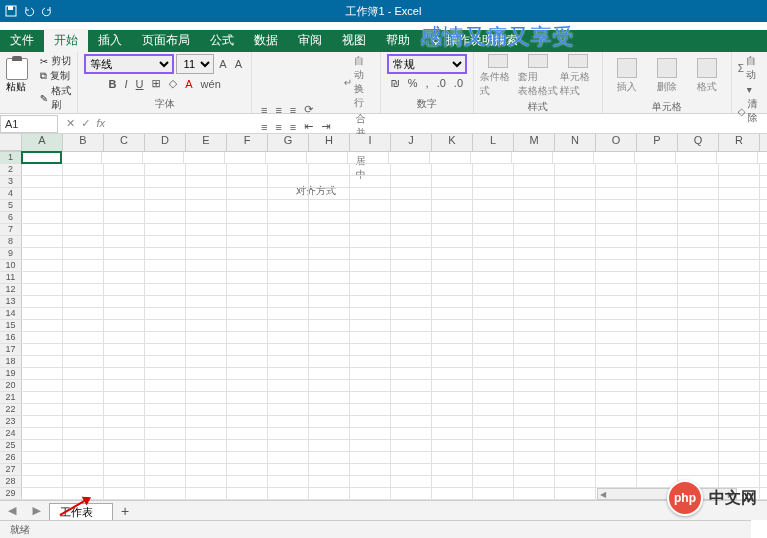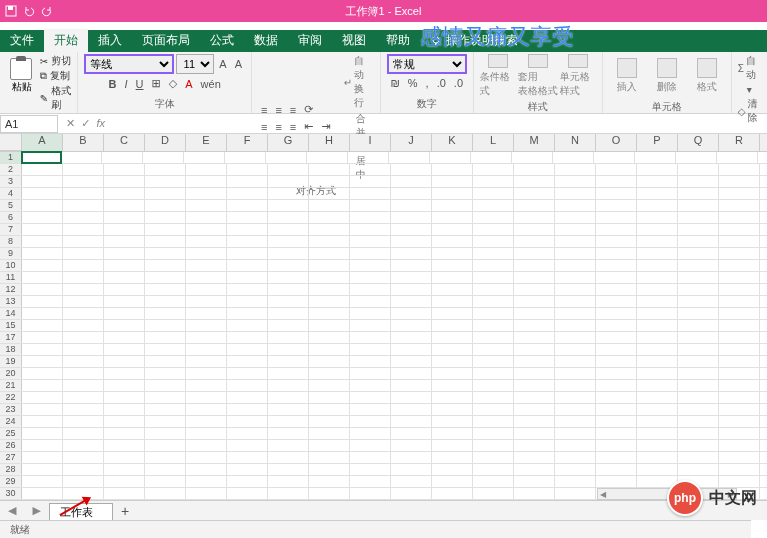--- a/index.html
+++ b/index.html
@@ -1,30 +1,30 @@
 <!DOCTYPE html>
 <html><head>
 <meta charset="utf-8">
 <style>
   * { box-sizing: border-box; margin: 0; padding: 0; font-family: "Microsoft YaHei", sans-serif; }
   body { width: 767px; height: 538px; overflow: hidden; background: #fff; font-size: 11px; position: relative; }
-  .title-bar { background: #ec4899; color: #fff; height: 22px; display: flex; align-items: center; justify-content: center; position: relative; }
+  .title-bar { background: #0369a1; color: #fff; height: 22px; display: flex; align-items: center; justify-content: center; position: relative; }
   .title-bar .left { position: absolute; left: 4px; display: flex; gap: 4px; align-items: center; }
   .title-bar .icon { width: 14px; height: 14px; display: inline-flex; align-items: center; justify-content: center; }
   .tabs { background: #127245; color: #fff; height: 22px; display: flex; align-items: flex-end; font-size: 12px; margin-top: 8px; }
   .tab { padding: 3px 10px; cursor: pointer; }
   .tab.active { background: #f3f3f3; color: #127245; }
   .tell-me { display: flex; align-items: center; gap: 4px; margin-left: 4px; padding: 3px 6px; }
   .watermark { position: absolute; top: 22px; left: 420px; font-size: 22px; color: #3b82f6; font-weight: 500; pointer-events: none; text-shadow: 0 0 2px #fff; z-index: 5; }
   .ribbon { background: #f3f3f3; border-bottom: 1px solid #d4d4d4; height: 62px; display: flex; }
   .group { border-right: 1px solid #e0e0e0; padding: 2px 6px; display: flex; flex-direction: column; justify-content: space-between; }
   .group-label { font-size: 10px; color: #666; text-align: center; padding-top: 2px; }
   .group-content { flex: 1; display: flex; align-items: center; gap: 4px; }
   .paste-block { display: flex; align-items: flex-start; }
-  .paste-big { display: flex; flex-direction: column; align-items: flex-end; justify-content: center; width: 34px; height: 44px; font-size: 10px; }
+  .paste-big { display: flex; flex-direction: column; align-items: flex-start; justify-content: center; width: 34px; height: 44px; font-size: 10px; }
   .paste-icon { width: 22px; height: 22px; background: #fff; border: 1px solid #888; border-radius: 2px; position: relative; }
   .paste-icon::before { content:""; position:absolute; top:-3px; left:5px; width:10px; height:5px; background:#666; border-radius:2px 2px 0 0; }
   .clip-actions { display: flex; flex-direction: column; gap: 1px; margin-left: 4px; font-size: 10px; color: #333; }
   .clip-actions div { display: flex; align-items: center; gap: 3px; }
   .font-select { height: 20px; width: 90px; font-size: 11px; border: 2px solid #8b5cf6; }
   .size-select { height: 20px; width: 38px; font-size: 11px; border: 1px solid #aaa; text-align: center; }
   .btn { padding: 1px 3px; color: #555; cursor: pointer; font-size: 11px; }
   .row { display: flex; align-items: center; gap: 2px; }
   .col { display: flex; flex-direction: column; gap: 2px; }
   .big-btn { display: flex; flex-direction: column; align-items: center; justify-content: center; width: 36px; height: 44px; font-size: 10px; color: #888; gap: 2px; }
@@ -596,20 +596,41 @@
         <div class="cell"></div>
         <div class="cell"></div>
         <div class="cell"></div>
         <div class="cell"></div>
         <div class="cell"></div>
         <div class="cell"></div>
         <div class="cell"></div>
         <div class="cell"></div>
       </div>
       <div class="gr">
+        <div class="rh">16</div>
+        <div class="cell"></div>
+        <div class="cell"></div>
+        <div class="cell"></div>
+        <div class="cell"></div>
+        <div class="cell"></div>
+        <div class="cell"></div>
+        <div class="cell"></div>
+        <div class="cell"></div>
+        <div class="cell"></div>
+        <div class="cell"></div>
+        <div class="cell"></div>
+        <div class="cell"></div>
+        <div class="cell"></div>
+        <div class="cell"></div>
+        <div class="cell"></div>
+        <div class="cell"></div>
+        <div class="cell"></div>
+        <div class="cell"></div>
+      </div>
+      <div class="gr">
         <div class="rh">17</div>
         <div class="cell"></div>
         <div class="cell"></div>
         <div class="cell"></div>
         <div class="cell"></div>
         <div class="cell"></div>
         <div class="cell"></div>
         <div class="cell"></div>
         <div class="cell"></div>
         <div class="cell"></div>

